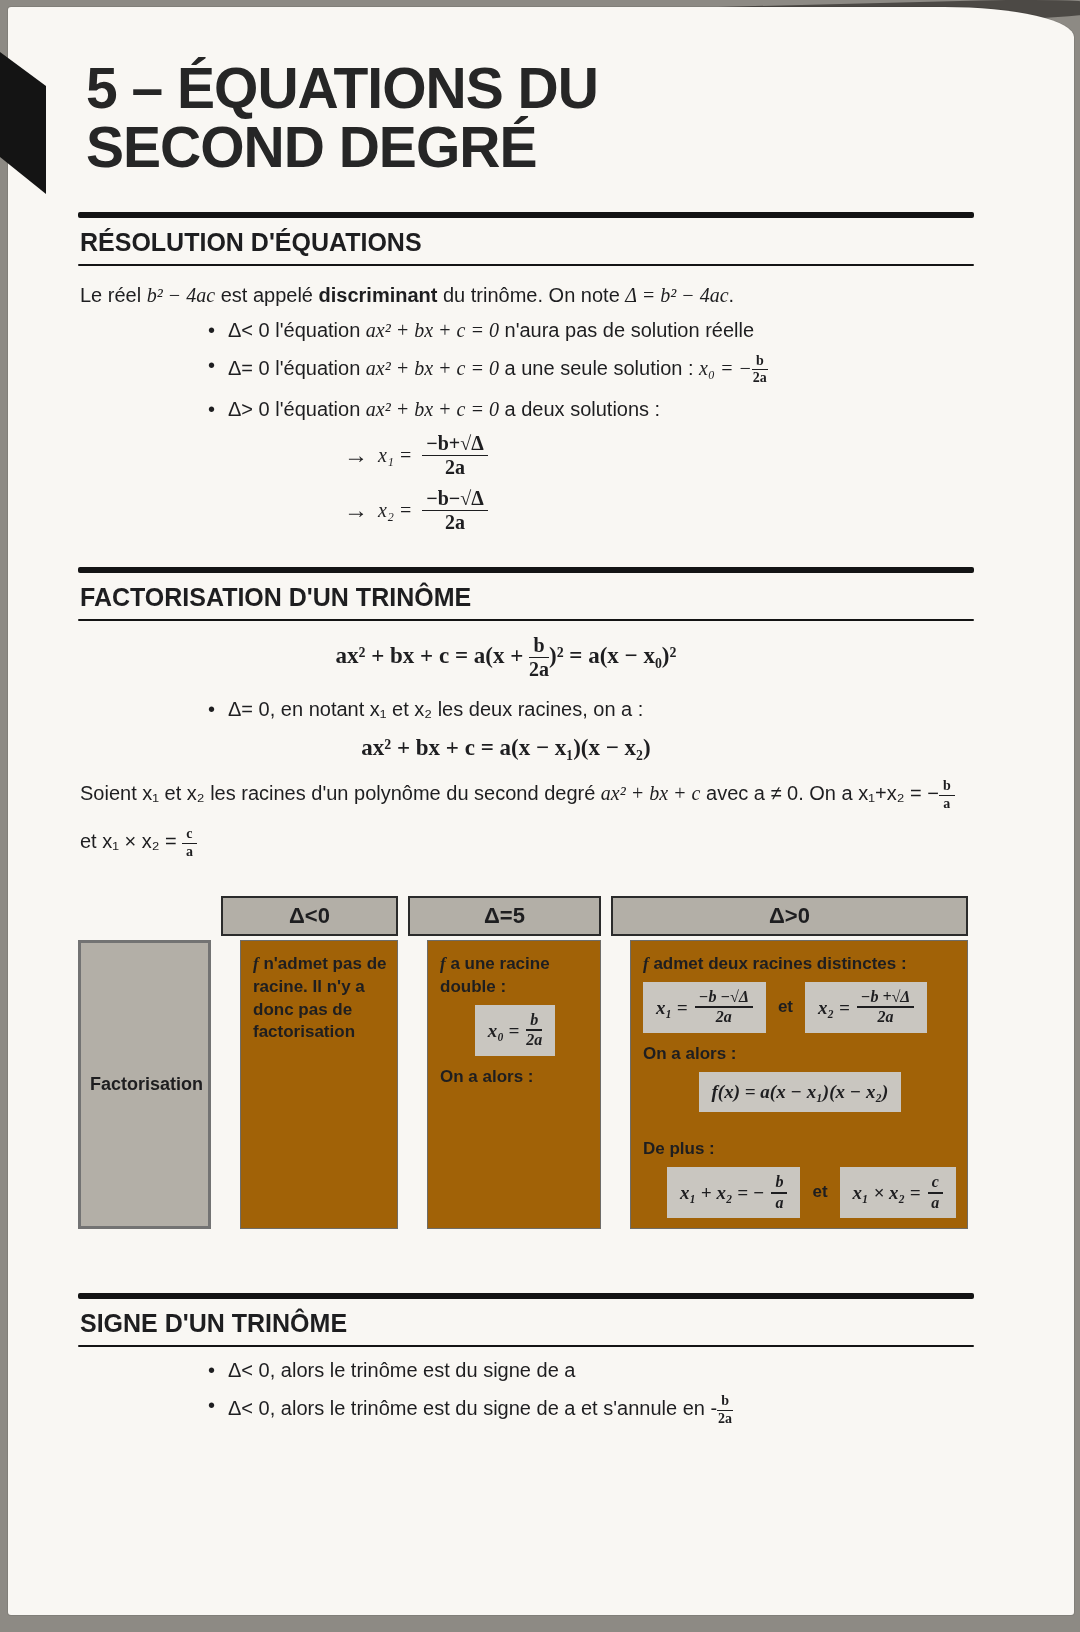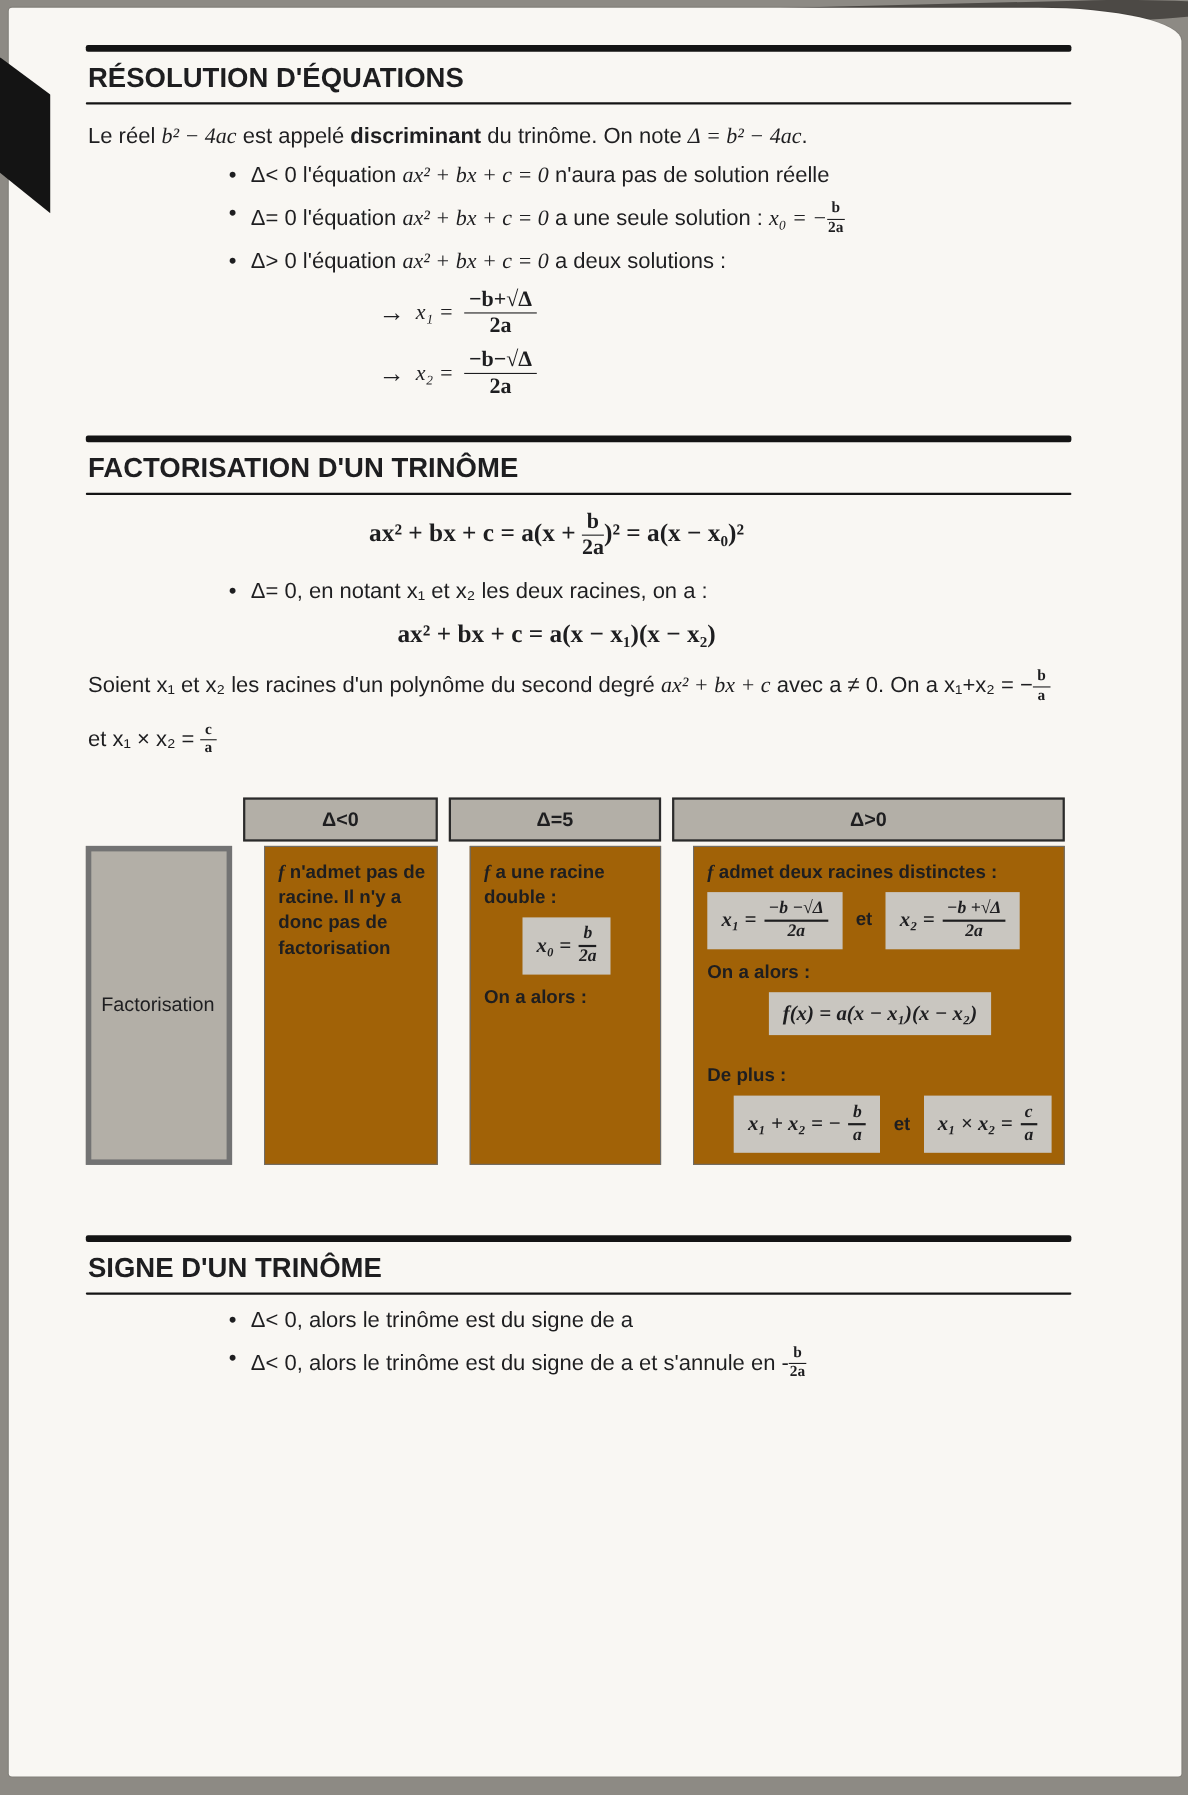--- a/index.html
+++ b/index.html
@@ -72,26 +72,26 @@
   .ftable {
     display:grid; margin-top:36px;
     grid-template-columns:133px 187px 203px 367px;
     grid-template-rows:40px auto; row-gap:4px;
     width:890px; font-size:17px;
   }
   .th-empty { background:transparent; }
   .th {
     background:#b3afa7; border:2px solid #2b2b2b;
     display:flex; align-items:center; justify-content:center;
-    font-weight:bold; font-size:18px;margin-left:10px;
+    font-weight:bold; font-size:22px;margin-left:10px;
   }
   .row-label {
-    background:#b3afa7; border:5px solid #737373;
+    background:#b3afa7; border:3px solid #737373;
     display:flex; align-items:center; padding-left:9px;
-    font-weight:normal; font-size:18px;
+    font-weight:bold; font-size:18px;
   }
   .cell {
     background:#a16207; border:1px solid #6e6c68;
     padding:10px 10px 0 12px; min-height:248px; box-sizing:border-box;
     font-weight:bold; line-height:1.35;margin-left:29px;
   }
   .fi { font-family:"Liberation Serif", serif; font-style:italic; font-weight:bold; }
   .cintro { margin:2px 0 6px; }
   .gbox {
     background:#c9c6c0; padding:7px 13px;
@@ -110,20 +110,21 @@
   .signe-list { margin-top:20px; }
 </style>
 </head>
 <body>
 
 <div class="curl"></div>
 
 <div class="page">
   <div class="content">
 
+    <h1 class="title">5 – ÉQUATIONS DU SECOND DEGRÉ</h1>
 
     <section class="sec">
       <div class="rule thick"></div>
       <h2 class="heading">RÉSOLUTION D'ÉQUATIONS</h2>
       <div class="rule thin"></div>
 
       <p class="intro"><span>Le réel </span><span class="m">b² − 4ac</span><span> est appelé </span><strong>discriminant</strong><span> du trinôme. On note </span><span class="m">Δ = b² − 4ac</span><span>.</span></p>
 
       <ul class="bullets">
         <li><span>Δ&lt; 0</span><span> l'équation </span><span class="m">ax² + bx + c = 0</span><span> n'aura pas de solution réelle</span></li>

